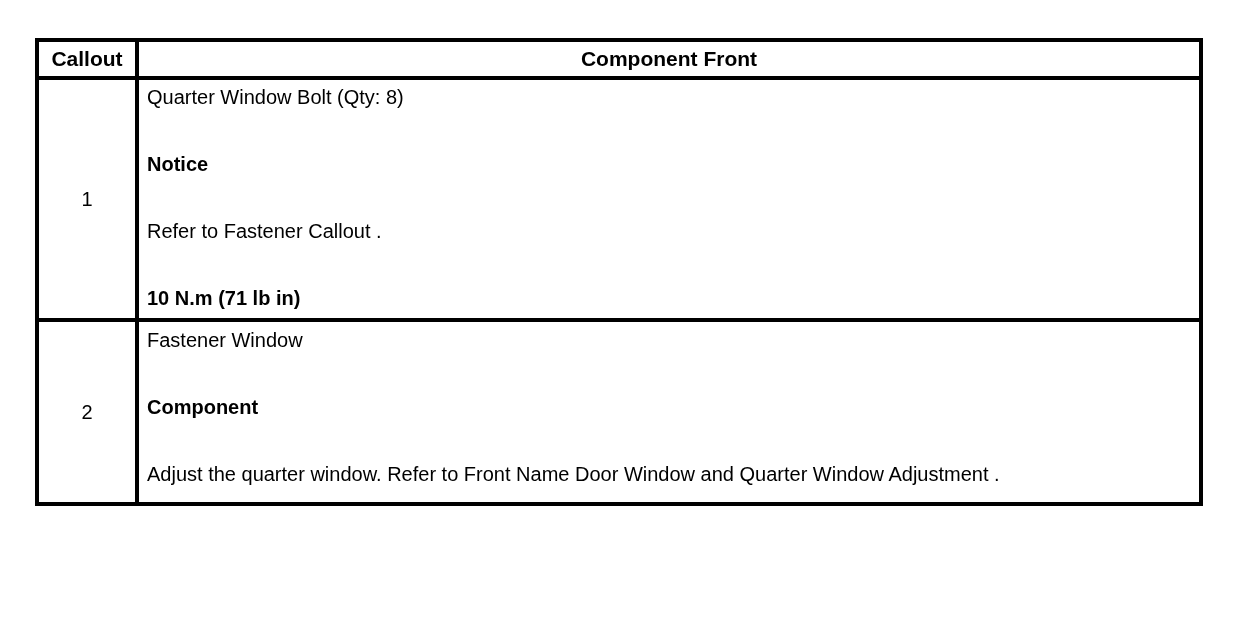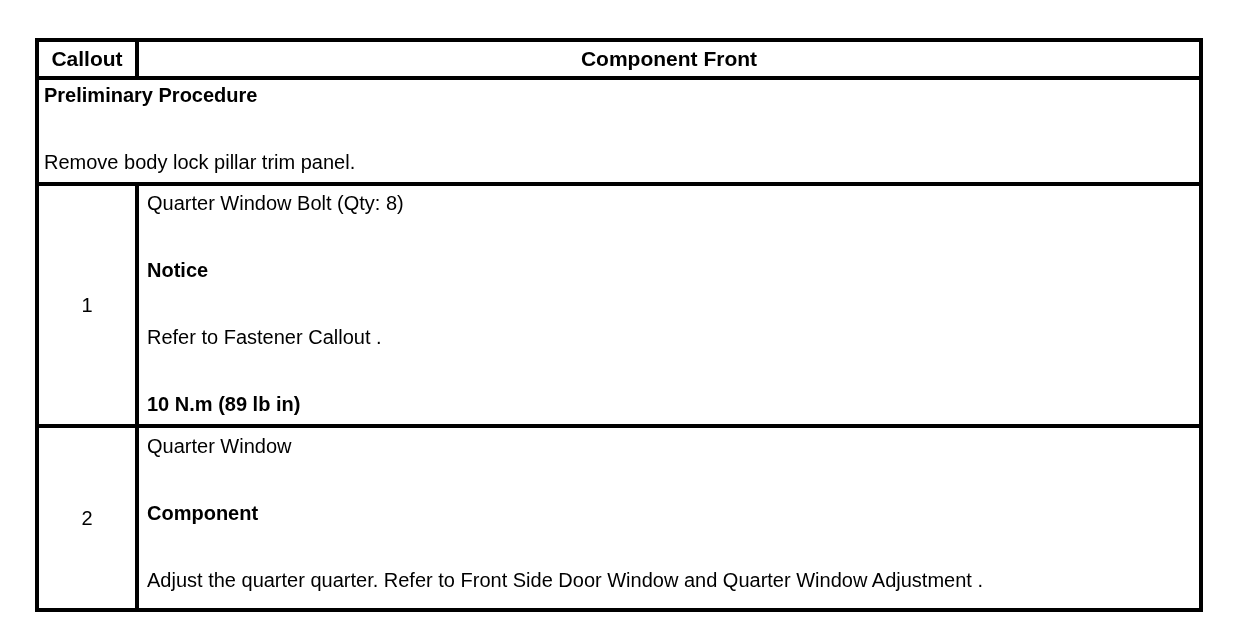--- a/index.html
+++ b/index.html
@@ -77,37 +77,31 @@
       <col>
     </colgroup>
     <thead>
       <tr>
         <th class="hdr">Callout</th>
         <th class="hdr">Component Front</th>
       </tr>
     </thead>
     <tbody>
       <tr>
-        <td class="span-cell" colspan="2">
-          <p class="line bold">Preliminary Procedure</p>
-          <p class="line">Remove body lock pillar trim panel.</p>
-        </td>
-      </tr>
-      <tr>
         <td class="callout-cell">1</td>
         <td class="content-cell">
           <p class="line">Quarter Window Bolt (Qty: 8)</p>
           <p class="line bold">Notice</p>
           <p class="line">Refer to Fastener Callout .</p>
-          <p class="line bold">10 N.m (89 lb in)</p>
+          <p class="line bold">10 N.m (71 lb in)</p>
         </td>
       </tr>
       <tr>
         <td class="callout-cell">2</td>
         <td class="content-cell-last">
-          <p class="line">Quarter Window</p>
+          <p class="line">Fastener Window</p>
           <p class="line bold">Component</p>
-          <p class="line">Adjust the quarter quarter. Refer to Front Side Door Window and Quarter Window Adjustment .</p>
+          <p class="line">Adjust the quarter window. Refer to Front Name Door Window and Quarter Window Adjustment .</p>
         </td>
       </tr>
     </tbody>
   </table>
 </div>
 
 </body></html>

